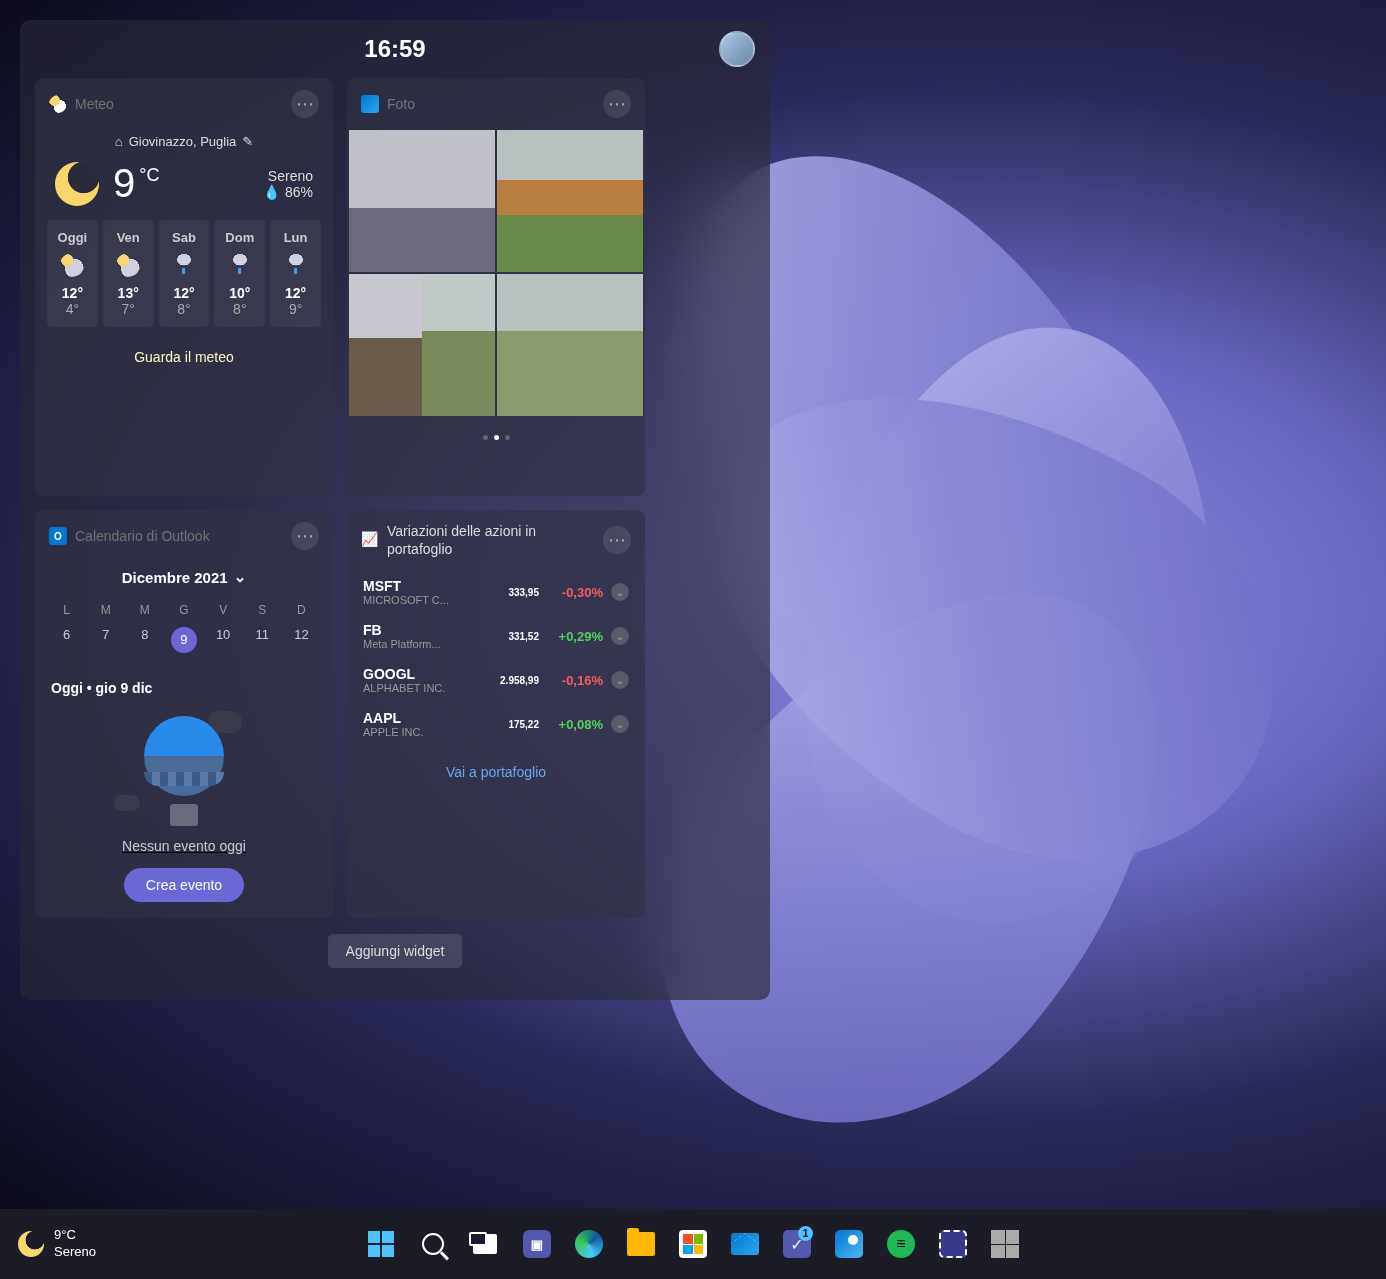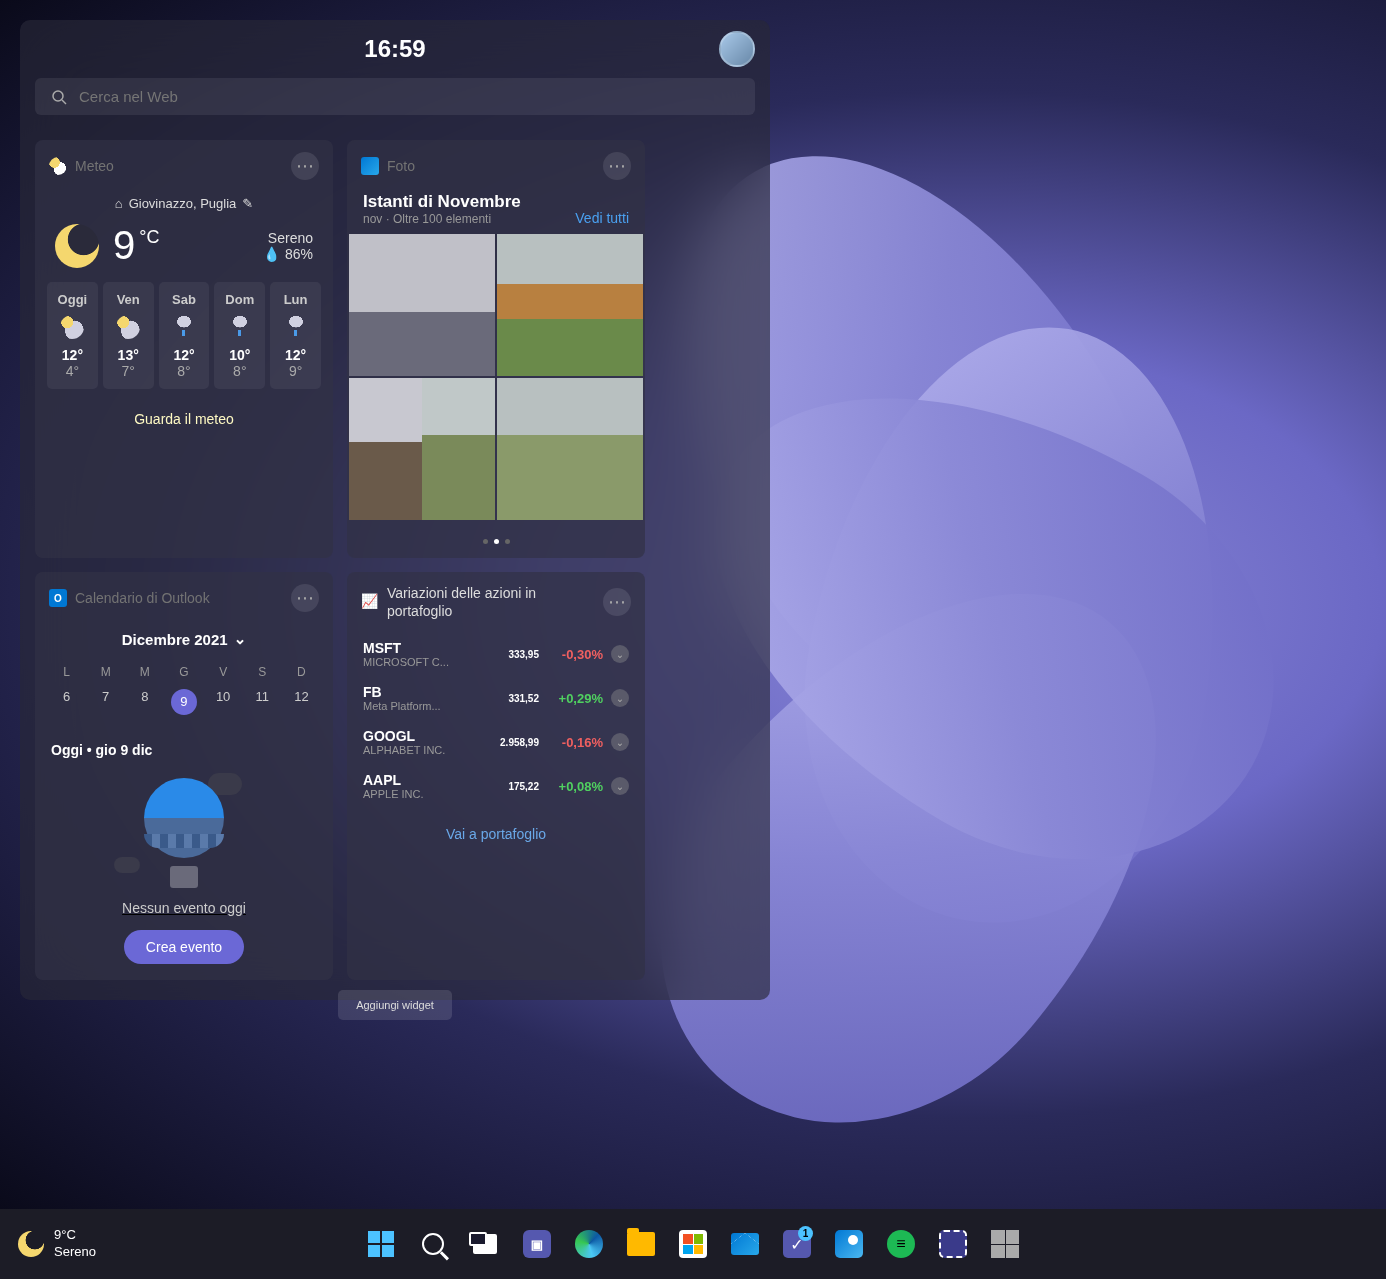--- a/index.html
+++ b/index.html
@@ -105,21 +105,21 @@
 .stock-name { flex: 1; min-width: 0; }
 .stock-sym { color: #fff; font-size: 14px; font-weight: 600; }
 .stock-co { color: #999; font-size: 11px; white-space: nowrap; overflow: hidden; text-overflow: ellipsis; }
 .stock-price { color: #fff; font-size: 10px; font-weight: 700; width: 68px; text-align: right; }
 .stock-change { font-size: 13px; font-weight: 600; width: 56px; text-align: right; }
 .stock-change.down { color: #f06060; }
 .stock-change.up { color: #50d060; }
 .stock-chev { width: 18px; height: 18px; border-radius: 50%; background: #5a5a6a; display: flex; align-items: center; justify-content: center; color: #aaa; font-size: 10px; }
 .stocks-link { text-align: center; color: #6aa8e8; font-size: 14px; padding: 18px 0 20px; cursor: pointer; }
 
-.add-widget-btn { display: block; margin: 10px auto 0; background: rgba(255,255,255,0.12); color: #ddd; padding: 9px 18px; border-radius: 5px; font-size: 11px; cursor: pointer; width: fit-content; }
+.add-widget-btn { display: block; margin: 16px auto 0; background: rgba(255,255,255,0.12); color: #ddd; padding: 9px 18px; border-radius: 5px; font-size: 14px; cursor: pointer; width: fit-content; }
 
 .taskbar { position: absolute; bottom: 0; left: 0; width: 100%; height: 70px; background: rgba(28,28,38,0.92); display: flex; align-items: center; }
 .tb-weather { display: flex; align-items: center; gap: 10px; padding: 0 18px; cursor: pointer; }
 .tb-moon { width: 26px; height: 26px; background: radial-gradient(circle at 65% 35%, transparent 38%, #f5d76e 40%); border-radius: 50%; }
 .tb-weather-text { color: #fff; font-size: 13px; line-height: 1.3; }
 .tb-center { position: absolute; left: 50%; transform: translateX(-50%); display: flex; gap: 10px; }
 .tb-icon { width: 42px; height: 42px; border-radius: 5px; display: flex; align-items: center; justify-content: center; cursor: pointer; position: relative; }
 .win-logo { width: 26px; height: 26px; display: grid; grid-template-columns: 1fr 1fr; gap: 2px; }
 .win-logo div { background: #4cc2ff; }
 .search-glass { width: 22px; height: 22px; border: 2.5px solid #fff; border-radius: 50%; position: relative; }
@@ -154,27 +154,20 @@
       <div class="petal"></div>
   </div>
 </div>
 
 <div class="widgets-panel">
   <div class="panel-header">
     <div class="panel-time">16:59</div>
     <div class="panel-avatar"></div>
   </div>
 
-  <div class="search-bar">
-    <svg class="search-icon-svg" viewBox="0 0 16 16" fill="none" stroke="#aaa" stroke-width="1.5">
-        <circle cx="7" cy="7" r="5"></circle>
-        <line x1="11" y1="11" x2="15" y2="15"></line>
-      </svg>
-    <input class="search-input" placeholder="Cerca nel Web" style="">
-  </div>
 
   <div class="widgets-grid">
 
     <div class="widget weather-widget">
       <div class="widget-header">
         <span class="widget-icon" style="background:radial-gradient(circle at 30% 30%,#f5d76e 30%,transparent 31%),radial-gradient(ellipse at 60% 65%,#fff 40%,transparent 41%);border-radius:50%"></span>
         <span class="widget-title">Meteo</span>
         <span class="widget-menu">⋯</span>
       </div>
       <div class="wx-location">
@@ -229,27 +222,20 @@
      </div>
         </div>
       <div class="wx-link">Guarda il meteo</div>
     </div>
 
     <div class="widget photos-widget">
       <div class="widget-header">
         <span class="widget-icon onedrive-icon"></span>
         <span class="widget-title">Foto</span>
         <span class="widget-menu">⋯</span>
-      </div>
-      <div class="photos-head">
-        <div>
-          <div class="photos-title">Istanti di Novembre</div>
-          <div class="photos-sub">nov · Oltre 100 elementi</div>
-        </div>
-        <div class="photos-link">Vedi tutti</div>
       </div>
       <div class="photos-grid">
         <div class="photo p1"></div>
         <div class="photo p2"></div>
         <div class="photo p3" style="grid-column:1;grid-row:2;width:50%"></div>
         <div class="photo p4" style="grid-column:1;grid-row:2;width:50%;margin-left:50%"></div>
         <div class="photo p5" style="grid-column:2;grid-row:2"></div>
       </div>
       <div class="photos-dots">
         <span class="dot"></span><span class="dot active"></span><span class="dot"></span>

